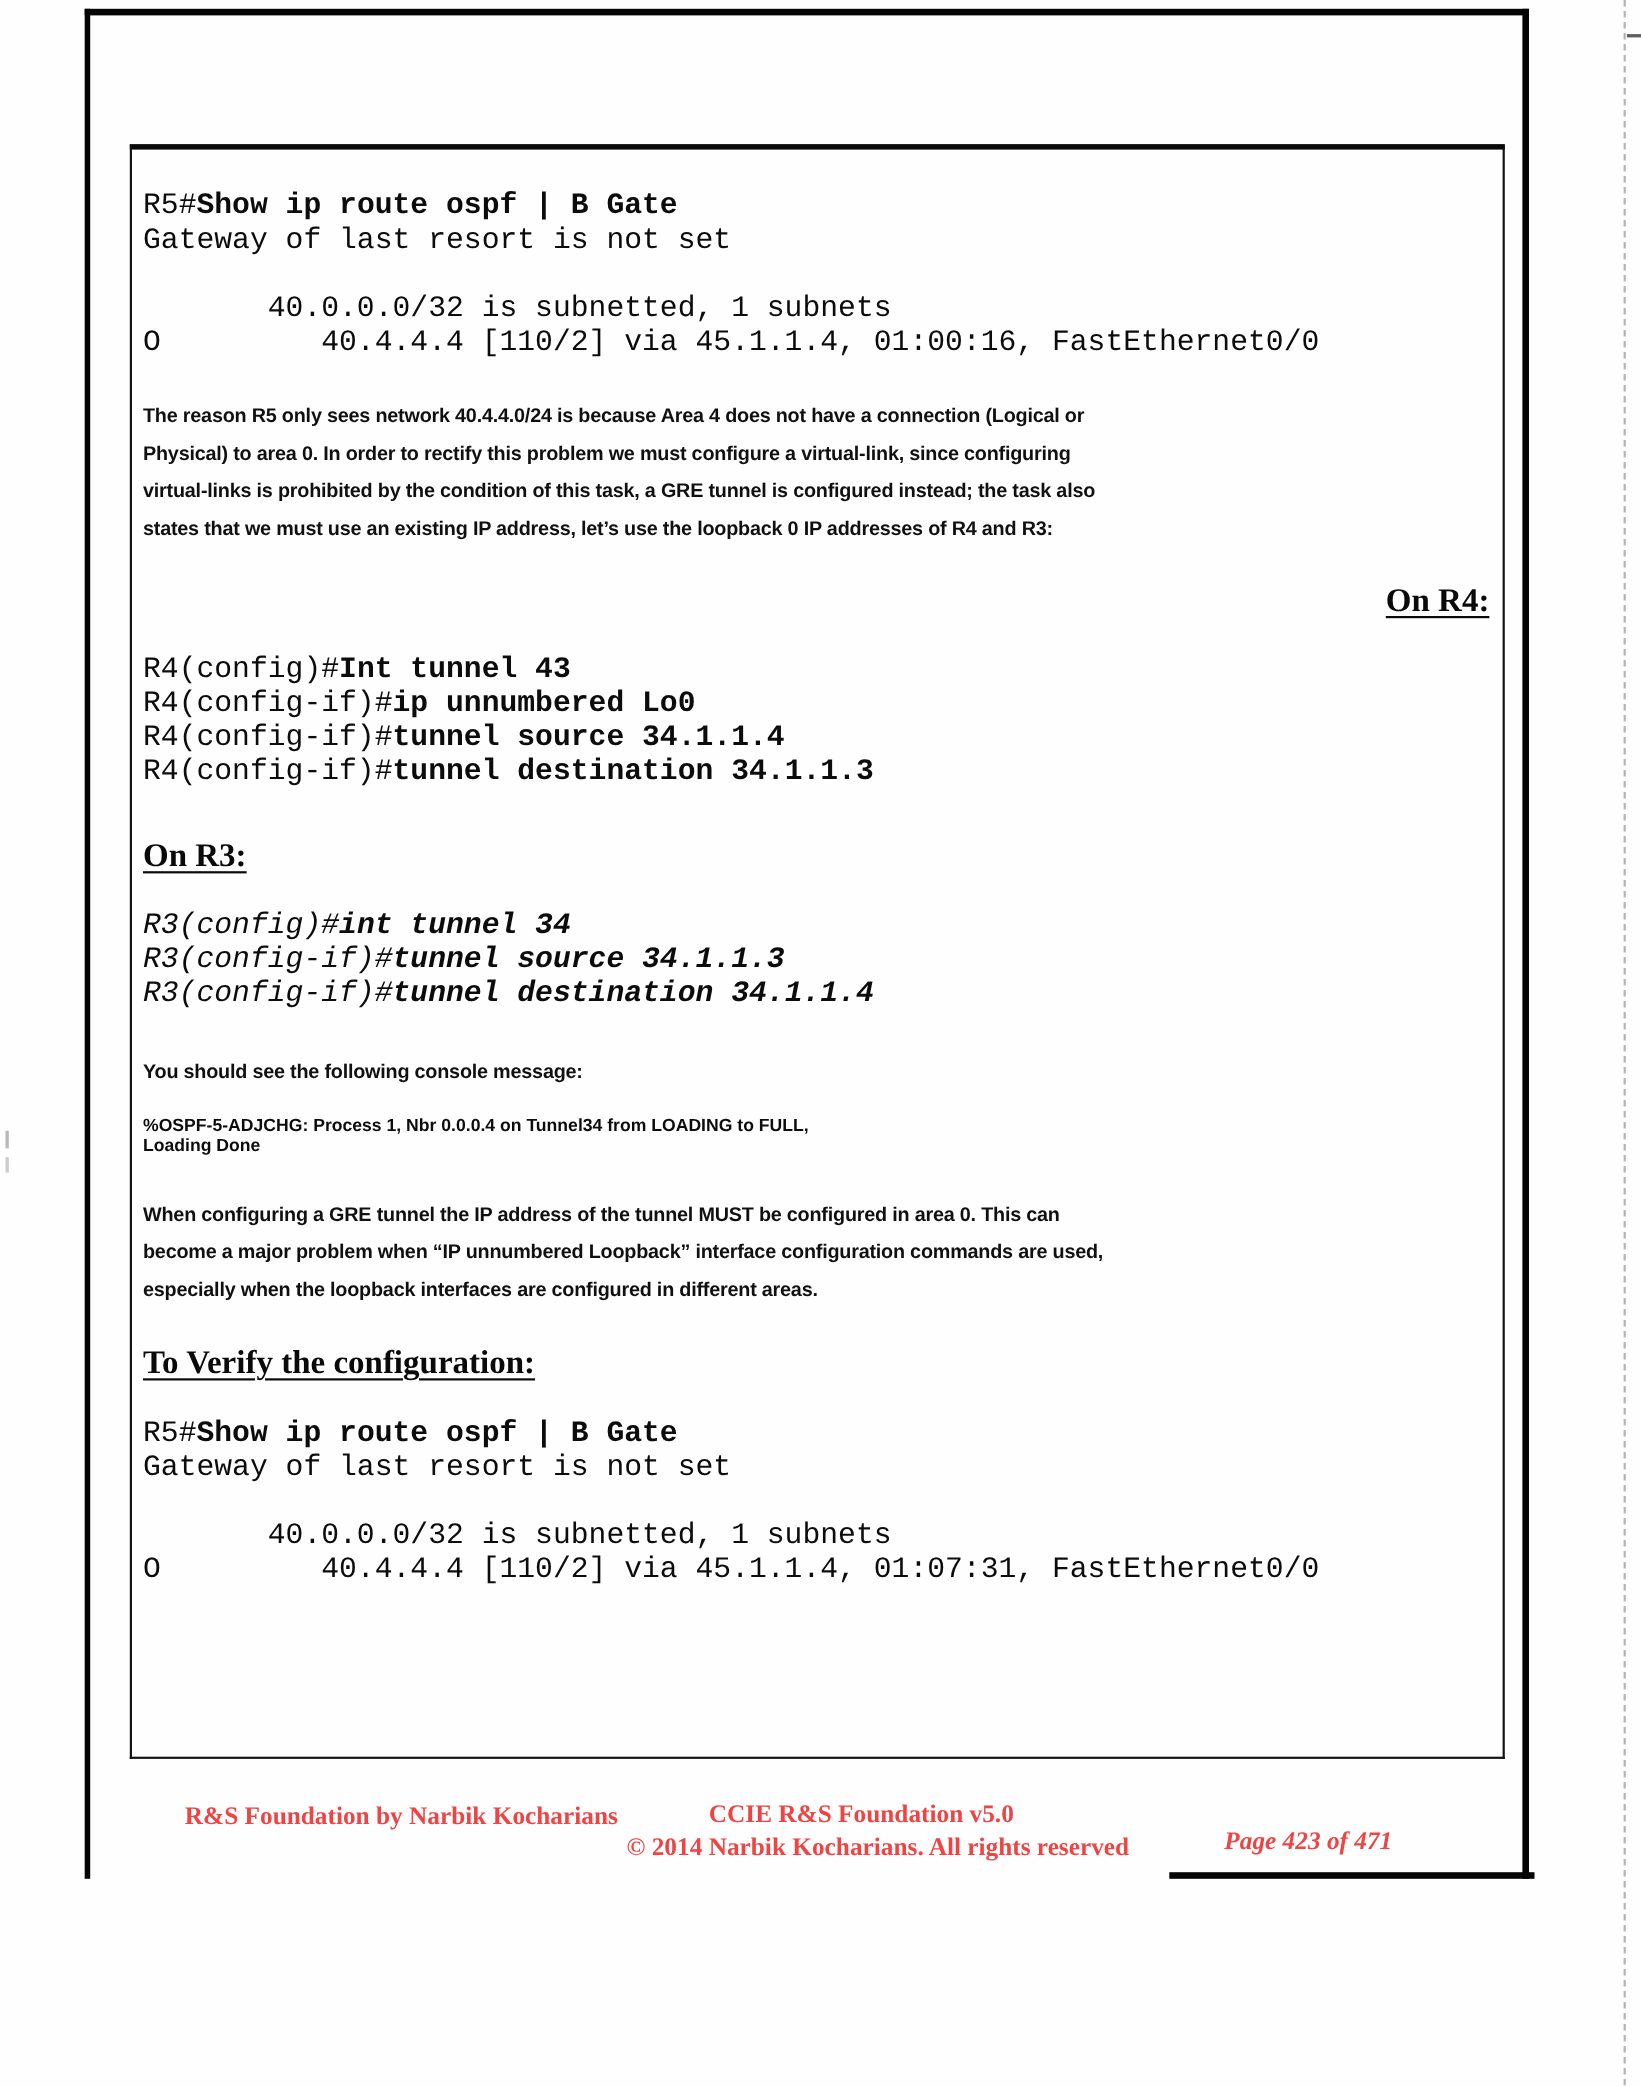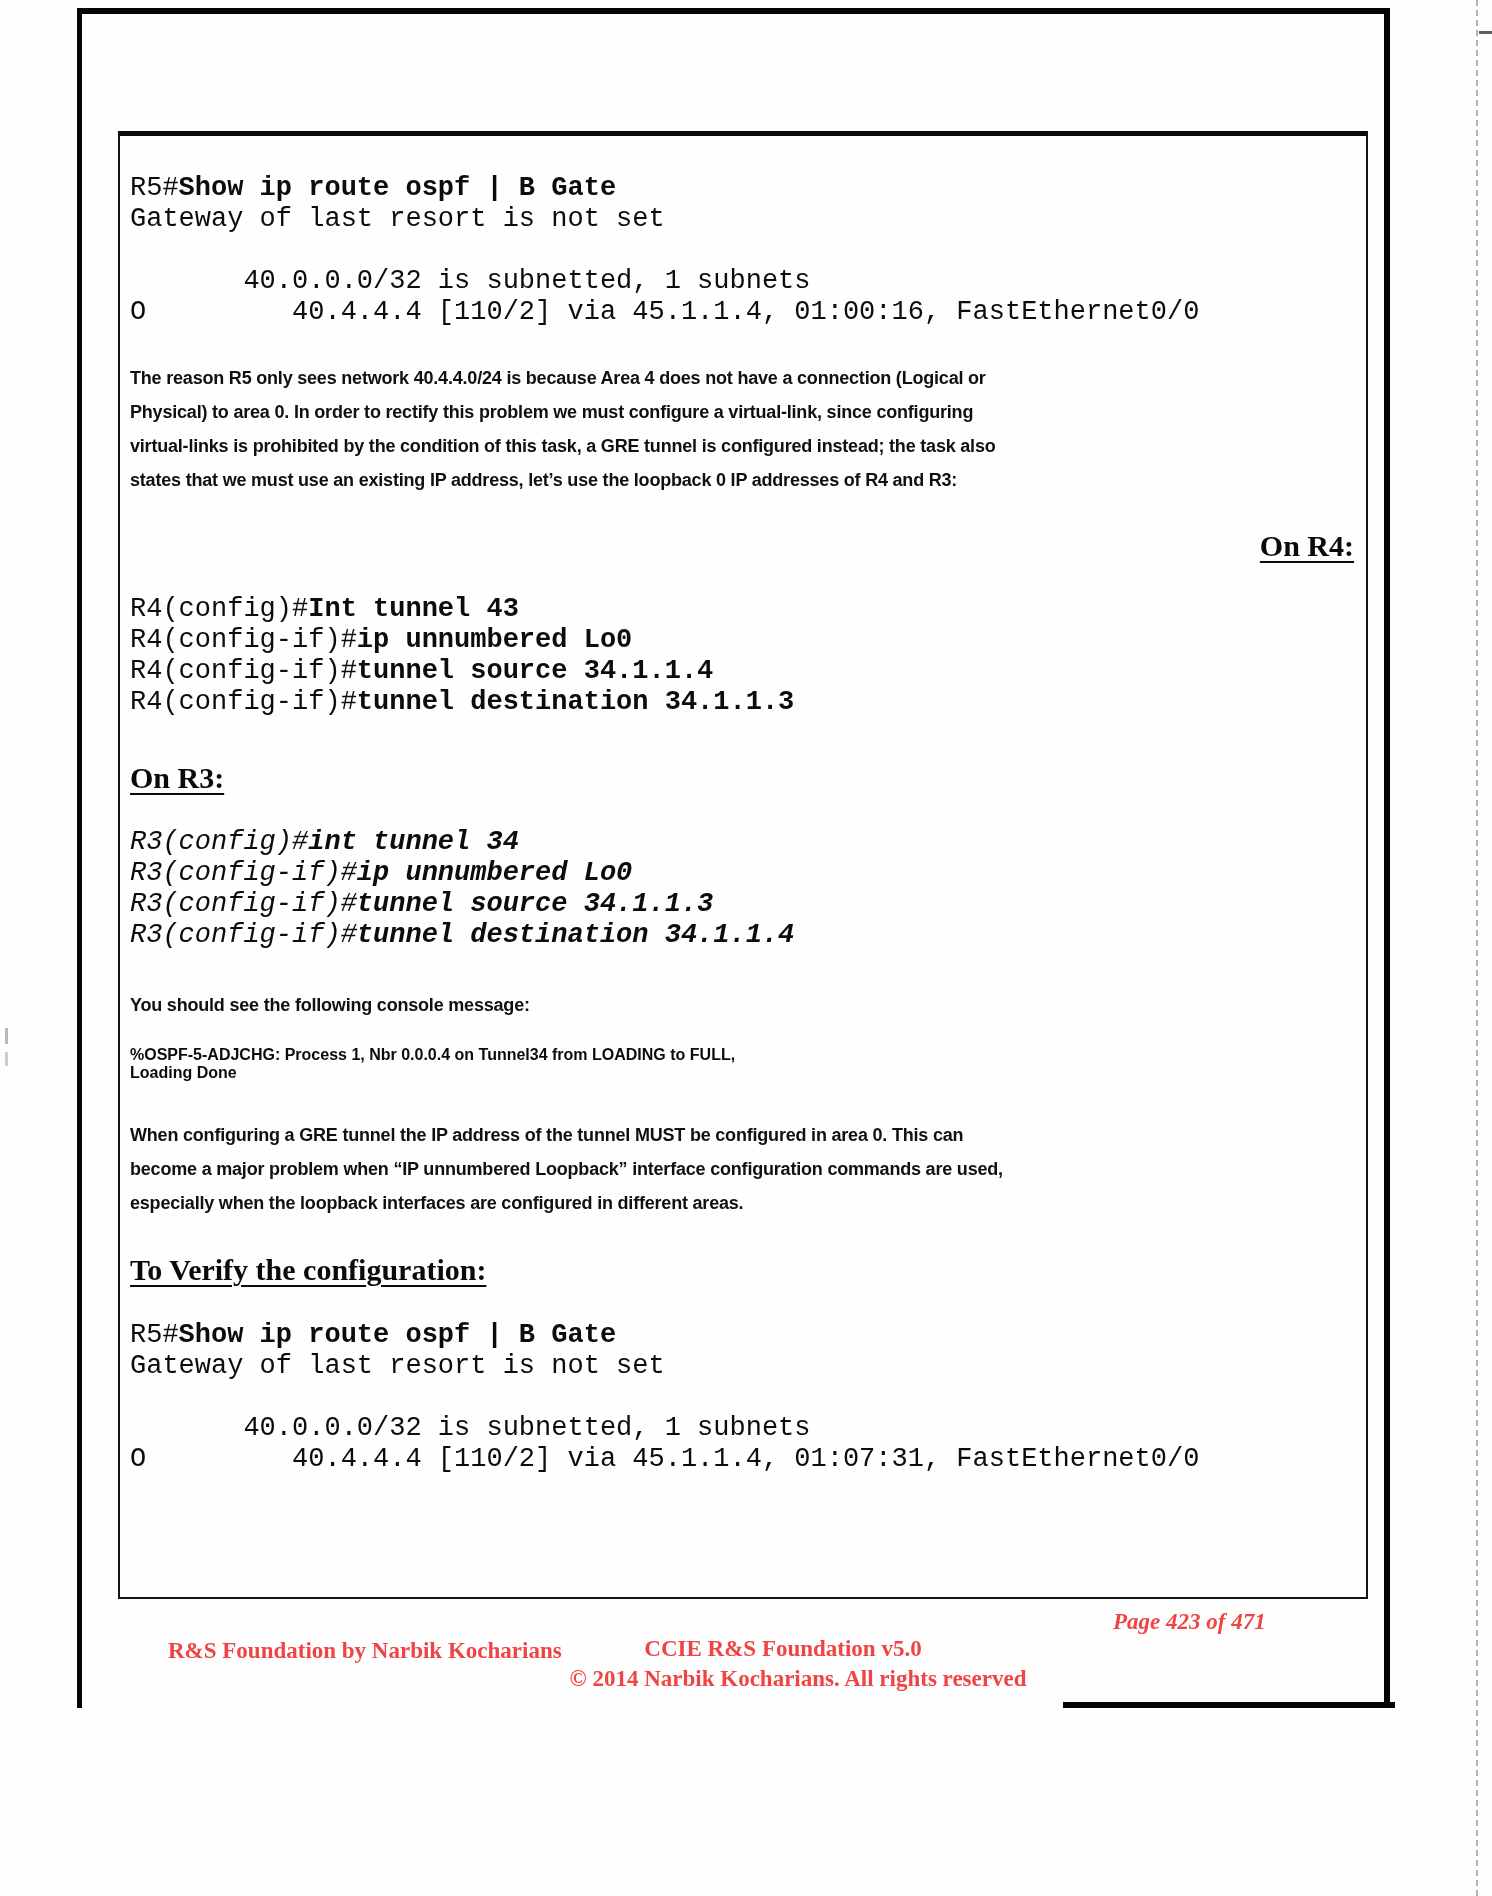--- a/index.html
+++ b/index.html
@@ -84,21 +84,20 @@
     <div class="cline"><span class="pr">R4(config)#</span><span class="cmd">Int tunnel 43</span></div>
     <div class="cline"><span class="pr">R4(config-if)#</span><span class="cmd">ip unnumbered Lo0</span></div>
     <div class="cline"><span class="pr">R4(config-if)#</span><span class="cmd">tunnel source 34.1.1.4</span></div>
     <div class="cline"><span class="pr">R4(config-if)#</span><span class="cmd">tunnel destination 34.1.1.3</span></div>
   </div>
 
   <div class="h" style="margin-top:43px;">On R3:</div>
 
   <div class="codeblock mono" style="margin-top:32px;font-style:italic;">
     <div class="cline"><span class="pr">R3(config)#</span><span class="cmd">int tunnel 34</span></div>
-    <div class="cline"><span class="pr">R3(config-if)#</span><span class="cmd">ip unnumbered Lo0</span></div>
     <div class="cline"><span class="pr">R3(config-if)#</span><span class="cmd">tunnel source 34.1.1.3</span></div>
     <div class="cline"><span class="pr">R3(config-if)#</span><span class="cmd">tunnel destination 34.1.1.4</span></div>
   </div>
 
   <div class="para" style="margin-top:37px;">You should see the following console message:</div>
 
   <pre class="out mono bold-out" style="margin-top:24px;">%OSPF-5-ADJCHG: Process 1, Nbr 0.0.0.4 on Tunnel34 from LOADING to FULL,
 Loading Done</pre>
 
   <div class="para" style="margin-top:36px;">When configuring a GRE tunnel the IP address of the tunnel MUST be configured in area 0. This can
@@ -113,14 +112,14 @@
     <pre class="out">Gateway of last resort is not set
 
        40.0.0.0/32 is subnetted, 1 subnets
 O         40.4.4.4 [110/2] via 45.1.1.4, 01:07:31, FastEthernet0/0</pre>
   </div>
 
 </div>
 
 <div class="footer-item" style="left:168px;top:1638px;">R&amp;S Foundation by Narbik Kocharians</div>
 <div class="footer-item centered" style="left:783px;top:1636px;">CCIE R&amp;S Foundation v5.0</div>
-<div class="footer-item it" style="left:1113px;top:1609px;">Page 423 of 471</div>
+<div class="footer-item it" style="left:1113px;top:1661px;">Page 423 of 471</div>
 <div class="footer-item centered" style="left:798px;top:1666px;">© 2014 Narbik Kocharians. All rights reserved</div>
 
 </body></html>

